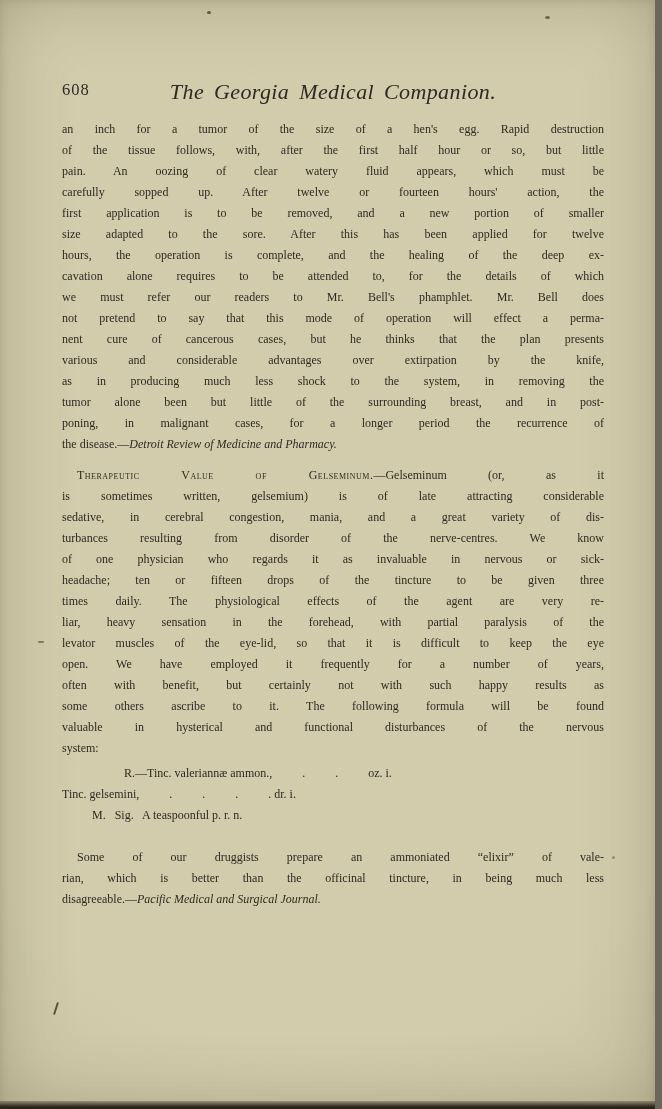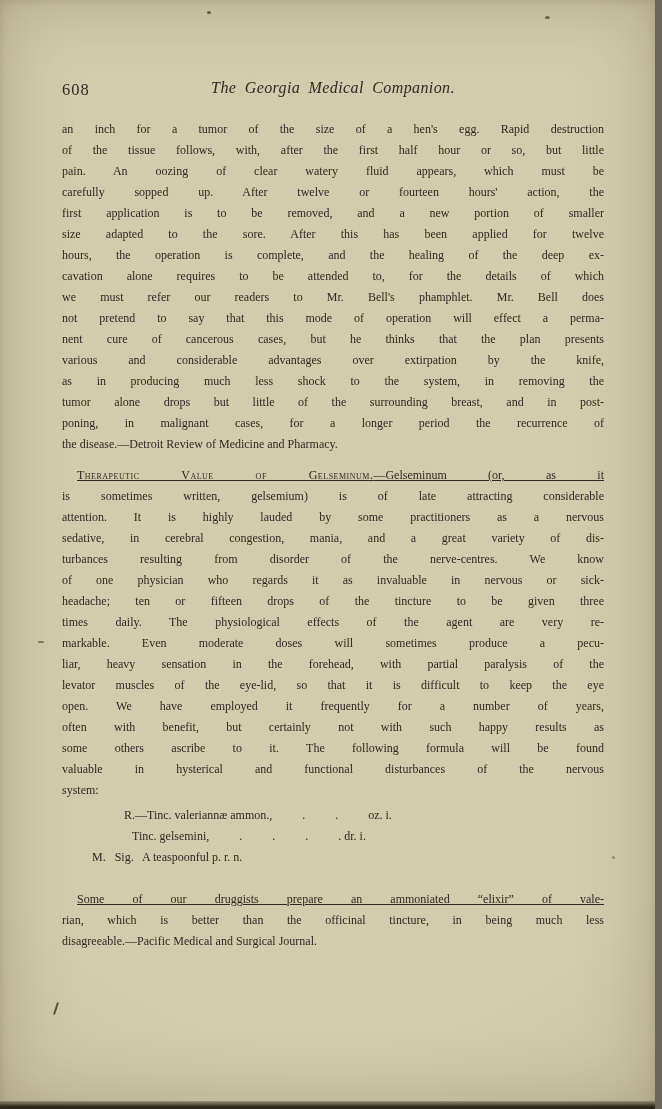--- a/index.html
+++ b/index.html
@@ -9,33 +9,33 @@
     background:
       radial-gradient(130% 95% at 50% 42%, rgba(255,250,225,0.10) 55%, rgba(80,70,40,0.14) 100%),
       #cdc7a6;
     box-shadow: inset 0 0 70px rgba(92,82,52,.30), inset 0 0 10px rgba(92,82,52,.20);
     overflow:hidden;
     font-family:"Liberation Serif", serif;
     color:#2e2a23;
   }
   .running-head{position:absolute;top:79px;left:62px;width:542px;height:24px;}
   .page-number{position:absolute;left:0;top:1px;font-size:16.5px;letter-spacing:1px;}
-  .running-title{display:block;text-align:center;font-style:italic;font-size:16px;letter-spacing:.4px;word-spacing:4px;}
+  .running-title{display:block;text-align:center;font-style:italic;font-size:22px;letter-spacing:.4px;word-spacing:4px;}
   .text-block{position:absolute;top:119px;left:62px;width:542px;font-size:12px;line-height:21px;}
   .line{text-align:justify;}
   .flush{text-align-last:justify;-moz-text-align-last:justify;}
-  .indent{text-indent:15px;text-decoration:underline;}
-  .italic{}
+  .indent{text-indent:15px;}
+  .italic{font-style:italic;}
   .smallcaps{font-variant:small-caps;letter-spacing:.5px;}
   .para-gap{margin-top:10px;}
   .formula{margin-top:4px;}
   .para-elixir{margin-top:21px;}
   .pre{white-space:pre;text-align:left;text-align-last:left;-moz-text-align-last:left;}
   .f1{margin-left:62px;}
-  .f2{margin-left:70px;}
+  .f2{}
   .f3{margin-left:30px;}
   .bottom-edge{position:absolute;left:0;right:0;bottom:0;height:8px;
     background:linear-gradient(180deg, rgba(46,40,28,.25), #29241a 75%);}
   .speck{position:absolute;background:#4a4434;border-radius:50%;}
   .speck.s1{left:207px;top:11px;width:4px;height:3px;opacity:.85;}
   .speck.s2{left:545px;top:16px;width:5px;height:3px;opacity:.75;}
   .speck.s3{left:612px;top:856px;width:3px;height:3px;opacity:.45;}
   .speck.s4{left:38px;top:641px;width:6px;height:2px;border-radius:1px;opacity:.6;}
   .pen-stroke{position:absolute;left:55px;top:1002px;width:2px;height:13px;
     background:#3a3528;transform:rotate(18deg);opacity:.8;border-radius:1px;}
@@ -60,37 +60,35 @@
           <div class="line flush">carefully sopped up. After twelve or fourteen hours' action, the</div>
           <div class="line flush">first application is to be removed, and a new portion of smaller</div>
           <div class="line flush">size adapted to the sore. After this has been applied for twelve</div>
           <div class="line flush">hours, the operation is complete, and the healing of the deep ex-</div>
           <div class="line flush">cavation alone requires to be attended to, for the details of which</div>
           <div class="line flush">we must refer our readers to Mr. Bell's phamphlet. Mr. Bell does</div>
           <div class="line flush">not pretend to say that this mode of operation will effect a perma-</div>
           <div class="line flush">nent cure of cancerous cases, but he thinks that the plan presents</div>
           <div class="line flush">various and considerable advantages over extirpation by the knife,</div>
           <div class="line flush">as in producing much less shock to the system, in removing the</div>
-          <div class="line flush">tumor alone drops but little of the surrounding breast, and in post-</div>
+          <div class="line flush">tumor alone been but little of the surrounding breast, and in post-</div>
           <div class="line flush">poning, in malignant cases, for a longer period the recurrence of</div>
         </div>
       <div class="line"><span>the disease.—</span><span class="italic">Detroit Review of Medicine and Pharmacy.</span></div>
     </section>
 
     <section class="para para-gap">
       <div class="line flush indent"><span class="smallcaps">Therapeutic Value of Gelseminum.</span><span>—Gelseminum (or, as it</span></div>
       <div>
           <div class="line flush">is sometimes written, gelsemium) is of late attracting considerable</div>
-          <div class="line flush">attention. It is highly lauded by some practitioners as a nervous</div>
           <div class="line flush">sedative, in cerebral congestion, mania, and a great variety of dis-</div>
           <div class="line flush">turbances resulting from disorder of the nerve-centres. We know</div>
           <div class="line flush">of one physician who regards it as invaluable in nervous or sick-</div>
           <div class="line flush">headache; ten or fifteen drops of the tincture to be given three</div>
           <div class="line flush">times daily. The physiological effects of the agent are very re-</div>
-          <div class="line flush">markable. Even moderate doses will sometimes produce a pecu-</div>
           <div class="line flush">liar, heavy sensation in the forehead, with partial paralysis of the</div>
           <div class="line flush">levator muscles of the eye-lid, so that it is difficult to keep the eye</div>
           <div class="line flush">open. We have employed it frequently for a number of years,</div>
           <div class="line flush">often with benefit, but certainly not with such happy results as</div>
           <div class="line flush">some others ascribe to it. The following formula will be found</div>
           <div class="line flush">valuable in hysterical and functional disturbances of the nervous</div>
         </div>
       <div class="line">system:</div>
     </section>
 

